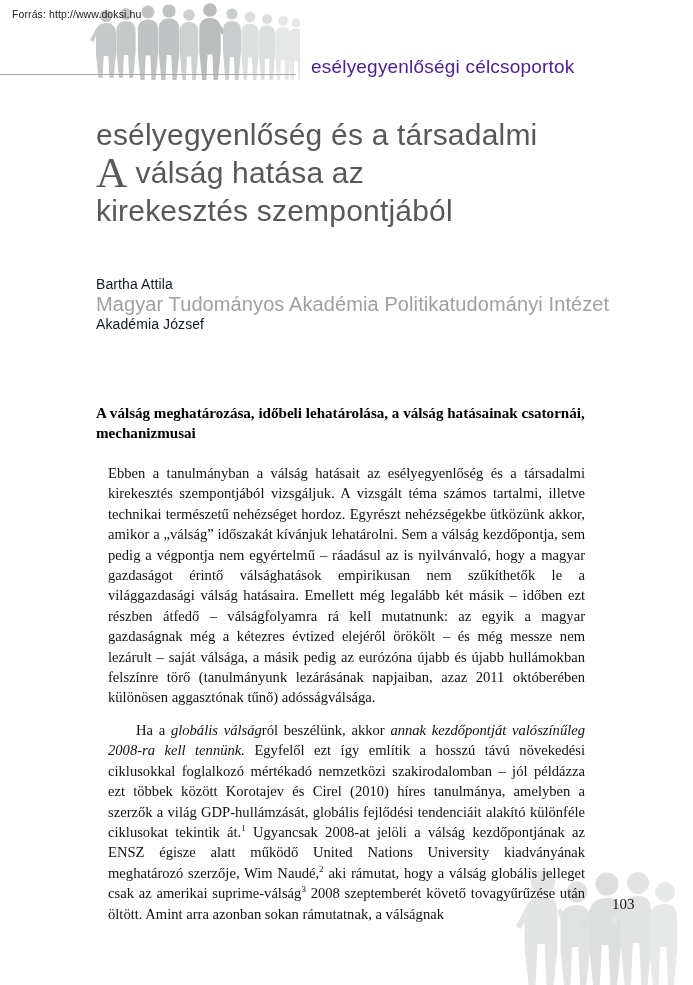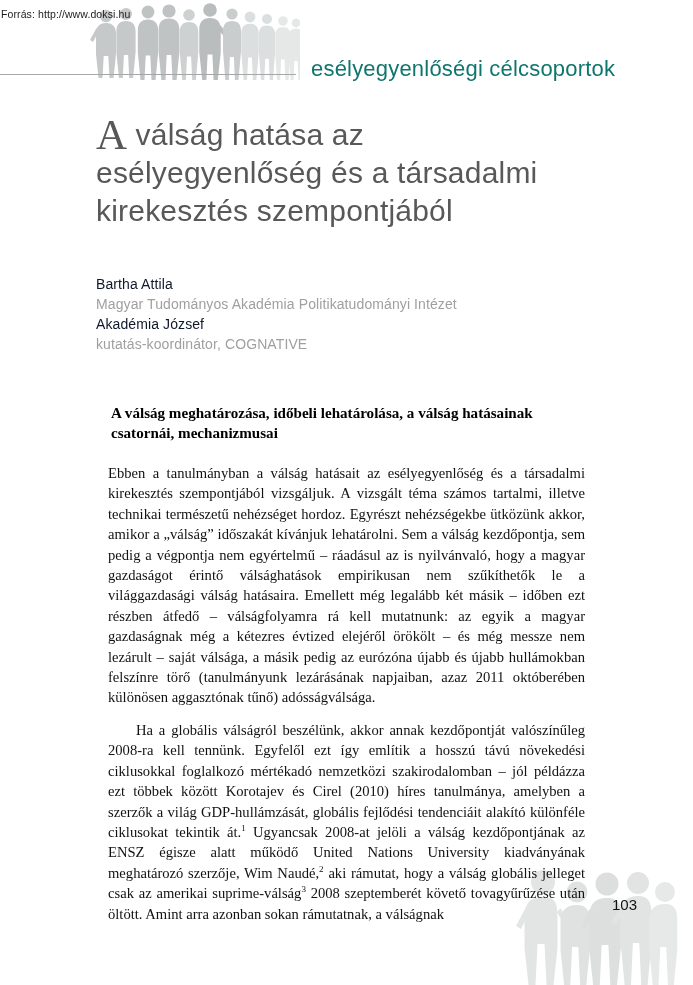--- a/index.html
+++ b/index.html
@@ -20,21 +20,21 @@
     position: absolute;
     inset: 0;
     width: 693px;
     height: 985px;
     background: #fff;
   }
 
   
   .watermark {
     position: absolute;
-    left: 1px;
+    left: 12px;
     top: 8px;
     font-family: "Liberation Sans", sans-serif;
     font-size: 10.5px;
     color: #1b1b1b;
     letter-spacing: 0.1px;
     white-space: nowrap;
     z-index: 40;
   }
 
   
@@ -56,23 +56,23 @@
     height: 1px;
     background: #a7a7a7;
     z-index: 20;
   }
 
   .running-head {
     position: absolute;
     left: 311px;
     top: 56px;
     font-family: "Liberation Sans", sans-serif;
-    font-size: 22px;
+    font-size: 19px;
     font-weight: 300;
-    color: #0f766e;
+    color: #4c1d95;
     letter-spacing: 0.2px;
     white-space: nowrap;
     z-index: 20;
   }
 
   
   .title-block {
     position: absolute;
     left: 96px;
     top: 116px;
@@ -110,21 +110,21 @@
     font-family: "Liberation Sans", sans-serif;
     font-size: 14px;
     font-weight: 400;
     line-height: 20px;
     color: #0f172a;
     letter-spacing: 0.1px;
     white-space: nowrap;
   }
   .author-affil {
     font-family: "Liberation Sans", sans-serif;
-    font-size: 14px;
+    font-size: 20px;
     font-weight: 300;
     line-height: 20px;
     color: #a0a0a0;
     letter-spacing: 0.1px;
     white-space: nowrap;
   }
 
   
   .content {
     position: absolute;
@@ -132,34 +132,34 @@
     top: 404px;
     width: 501px;
     z-index: 20;
   }
   .section-heading {
     font-family: "Liberation Serif", serif;
     font-weight: bold;
     font-size: 15.1px;
     line-height: 19.5px;
     color: #000;
-    margin: 0 0 20px 15px;
+    margin: 0 0 20px 0;
   }
   p.body-par {
     margin: 12px;
     font-family: "Liberation Serif", serif;
     font-size: 14.6px;
     line-height: 20.4px;
     text-align: justify;
     text-justify: inter-word;
     color: #111;
     hyphens: manual;
   }
   p.body-par + p.body-par { text-indent: 28px; }
-  .it { }
+  .it { font-style: italic; }
   sup {
     font-size: 0.62em;
     vertical-align: super;
     line-height: 0;
   }
 
   
   .footer-art {
     position: absolute;
     left: 510px;
@@ -167,21 +167,21 @@
     width: 180px;
     height: 123px;
     z-index: 5;
   }
   .footer-art svg { display: block; width: 100%; height: 100%; }
 
   .page-number {
     position: absolute;
     left: 612px;
     top: 896px;
-    font-family: Liberation Sans, sans-serif;
+    font-family: Liberation Serif, serif;
     font-size: 15px;
     color: #111;
     z-index: 20;
   }
 </style>
 </head>
 <body>
 
 <div class="page">
 
@@ -250,30 +250,29 @@
     </svg>
   </div>
 
   <div class="header-rule"></div>
 
   <div class="running-head">esélyegyenlőségi célcsoportok</div>
 
   <div class="watermark">Forrás: http://www.doksi.hu</div>
 
   <div class="title-block">
+    <div class="title-line">esélyegyenlőség és a társadalmi</div>
     <div class="title-line"><span class="dropcap">A</span><span> válság hatása az</span></div>
-    <div class="title-line">esélyegyenlőség és a társadalmi</div>
     <div class="title-line">kirekesztés szempontjából</div>
   </div>
 
   <div class="authors">
     <div class="author-name">Bartha Attila</div>
     <div class="author-affil">Magyar Tudományos Akadémia Politikatudományi Intézet</div>
     <div class="author-name">Akadémia József</div>
-    <div class="author-affil">kutatás-koordinátor, COGNATIVE</div>
   </div>
 
   <div class="content">
     <h2 class="section-heading">A válság meghatározása, időbeli lehatárolása, a válság hatásainak csatornái, mechanizmusai</h2>
 
     <p class="body-par">Ebben a tanulmányban a válság hatásait az esélyegyenlőség és a társadalmi kirekesztés szempontjából vizsgáljuk. A vizsgált téma számos tartalmi, illetve technikai természetű nehézséget hordoz. Egyrészt nehézségekbe ütközünk akkor, amikor a „válság” időszakát kívánjuk lehatárolni. Sem a válság kezdőpontja, sem pedig a végpontja nem egyértelmű – ráadásul az is nyilvánvaló, hogy a magyar gazdaságot érintő válsághatások empirikusan nem szűkíthetők le a világgazdasági válság hatásaira. Emellett még legalább két másik – időben ezt részben átfedő – válságfolyamra rá kell mutatnunk: az egyik a magyar gazdaságnak még a kétezres évtized elejéről örökölt – és még messze nem lezárult – saját válsága, a másik pedig az eurózóna újabb és újabb hullámokban felszínre törő (tanulmányunk lezárásának napjaiban, azaz 2011 októberében különösen aggasztónak tűnő) adósságválsága.</p>
 
     <p class="body-par"><span>Ha a </span><span class="it">globális válság</span><span>ról beszélünk, akkor </span><span class="it">annak kezdőpontját valószínűleg 2008-ra kell tennünk.</span><span> Egyfelől ezt így említik a hosszú távú növekedési ciklusokkal foglalkozó mértékadó nemzetközi szakirodalomban – jól példázza ezt többek között Korotajev és Cirel (2010) híres tanulmánya, amelyben a szerzők a világ GDP-hullámzását, globális fejlődési tendenciáit alakító különféle ciklusokat tekintik át.</span><sup>1</sup><span> Ugyancsak 2008-at jelöli a válság kezdőpontjának az ENSZ égisze alatt működő United Nations University kiadványának meghatározó szerzője, Wim Naudé,</span><sup>2</sup><span> aki rámutat, hogy a válság globális jelleget csak az amerikai suprime-válság</span><sup>3</sup><span> 2008 szeptemberét követő tovagyűrűzése után öltött. Amint arra azonban sokan rámutatnak, a válságnak</span></p>
   </div>
 

